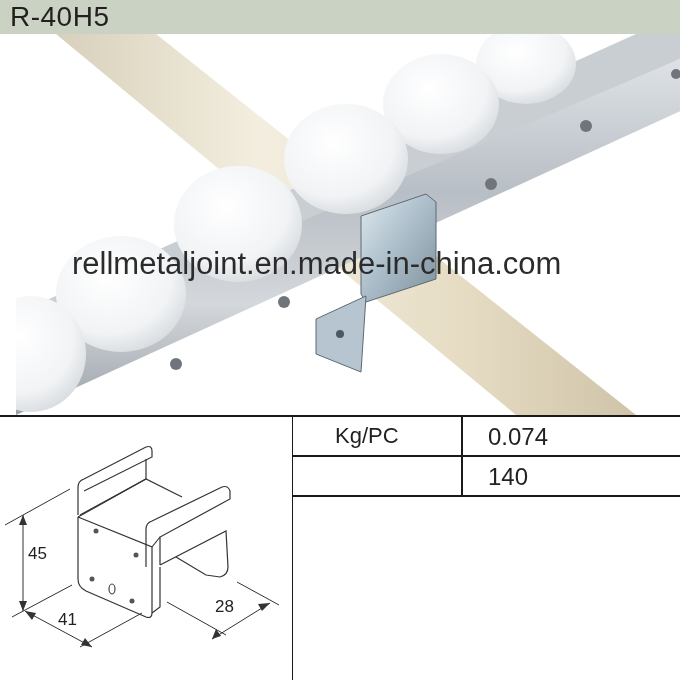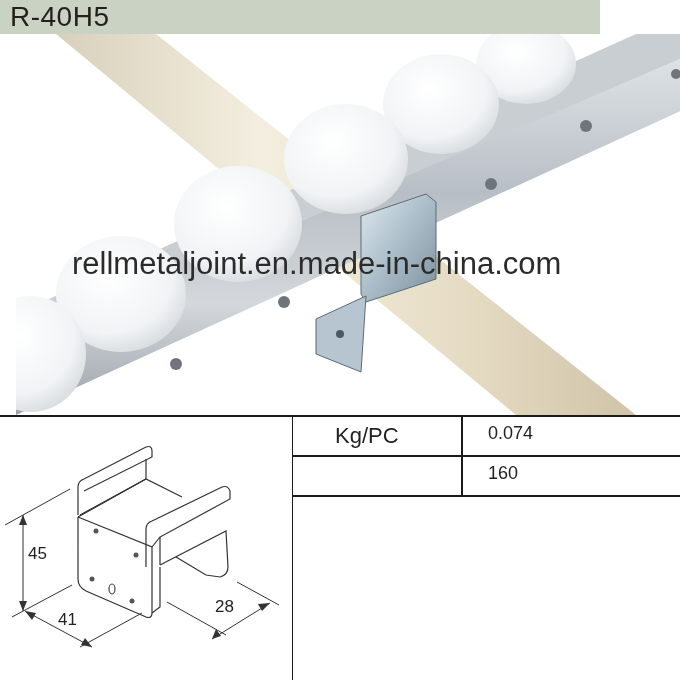--- a/index.html
+++ b/index.html
@@ -1,27 +1,27 @@
 <!DOCTYPE html>
 <html><head>
 <meta charset="utf-8">
 <style>
   html, body { margin: 0; padding: 0; background: #ffffff; }
   body { width: 680px; height: 680px; position: relative; overflow: hidden; font-family: "Liberation Sans", sans-serif; }
-  .header-band { position: absolute; left: 0; top: 0; width: 600px; height: 34px; background: #c9d2c3; }
+  .header-band { position: absolute; left: 0; top: 0; width: 680px; height: 34px; background: #c9d2c3; }
   .header-title { position: absolute; left: 10px; top: 1px; font-size: 28px; color: #231f1c; letter-spacing: 0.5px; }
   .photo { position: absolute; left: 16px; top: 34px; width: 680px; height: 381px; overflow: hidden; background: #ffffff; }
   .photo svg { position: absolute; left: 0; top: 0; }
   .watermark { position: absolute; left: 56px; top: 212px; font-size: 31px; color: #2b2b2b; letter-spacing: 0px; white-space: nowrap; }
   .bottom { position: absolute; left: 0; top: 415px; width: 680px; height: 265px; border-top: 2px solid #1a1a1a; }
   .vline { position: absolute; left: 292px; top: 0; width: 1px; height: 265px; background: #1a1a1a; }
   .spec-table { position: absolute; left: 293px; top: 0; width: 387px; }
   .spec-row { position: relative; height: 38px; border-bottom: 2px solid #1a1a1a; }
   .spec-label { position: absolute; left: 10px; top: 6px; font-size: 22px; color: #222; margin-left: 32px; }
-  .spec-value { position: absolute; left: 195px; top: 6px; font-size: 18px; color: #222; }
+  .spec-value { position: absolute; left: 195px; top: 6px; font-size: 24px; color: #222; }
   .spec-divider { position: absolute; left: 168px; top: 0; width: 2px; height: 100%; background: #1a1a1a; }
   .drawing { position: absolute; left: 0; top: 0; width: 292px; height: 265px; }
   .dim { font-size: 17px; fill: #222; font-family: "Liberation Sans", sans-serif; }
 </style>
 </head>
 <body>
 
 <div class="header-band">
   <div class="header-title">R-40H5</div>
 </div>
@@ -129,16 +129,16 @@
   </div>
   <div class="vline"></div>
   <div class="spec-table">
     <div class="spec-row">
       <span class="spec-label">Kg/PC</span>
       <span class="spec-divider"></span>
       <span class="spec-value">0.074</span>
     </div>
     <div class="spec-row">
       <span class="spec-divider"></span>
-      <span class="spec-value">160</span>
+      <span class="spec-value">140</span>
     </div>
   </div>
 </div>
 
 </body></html>

